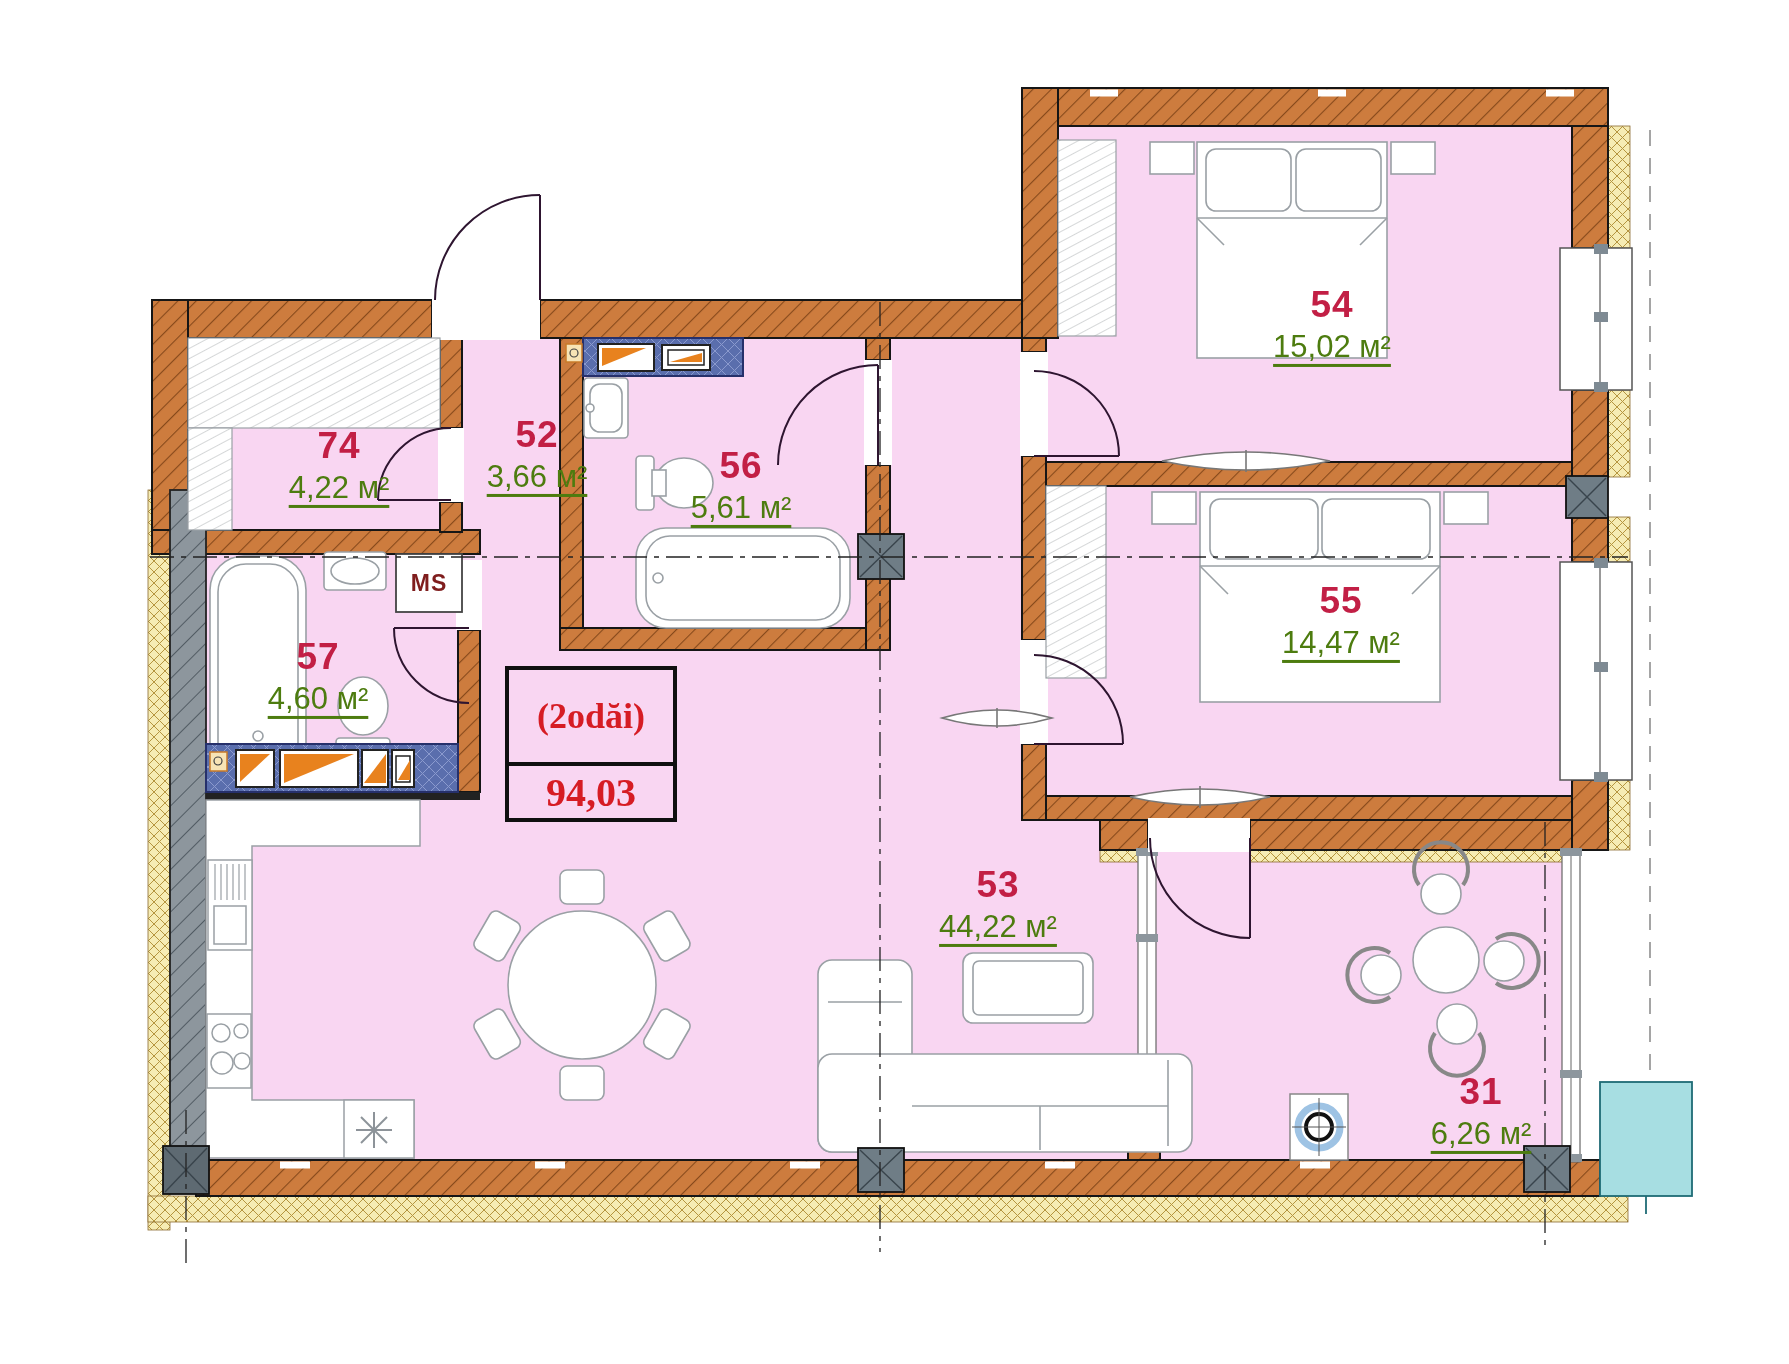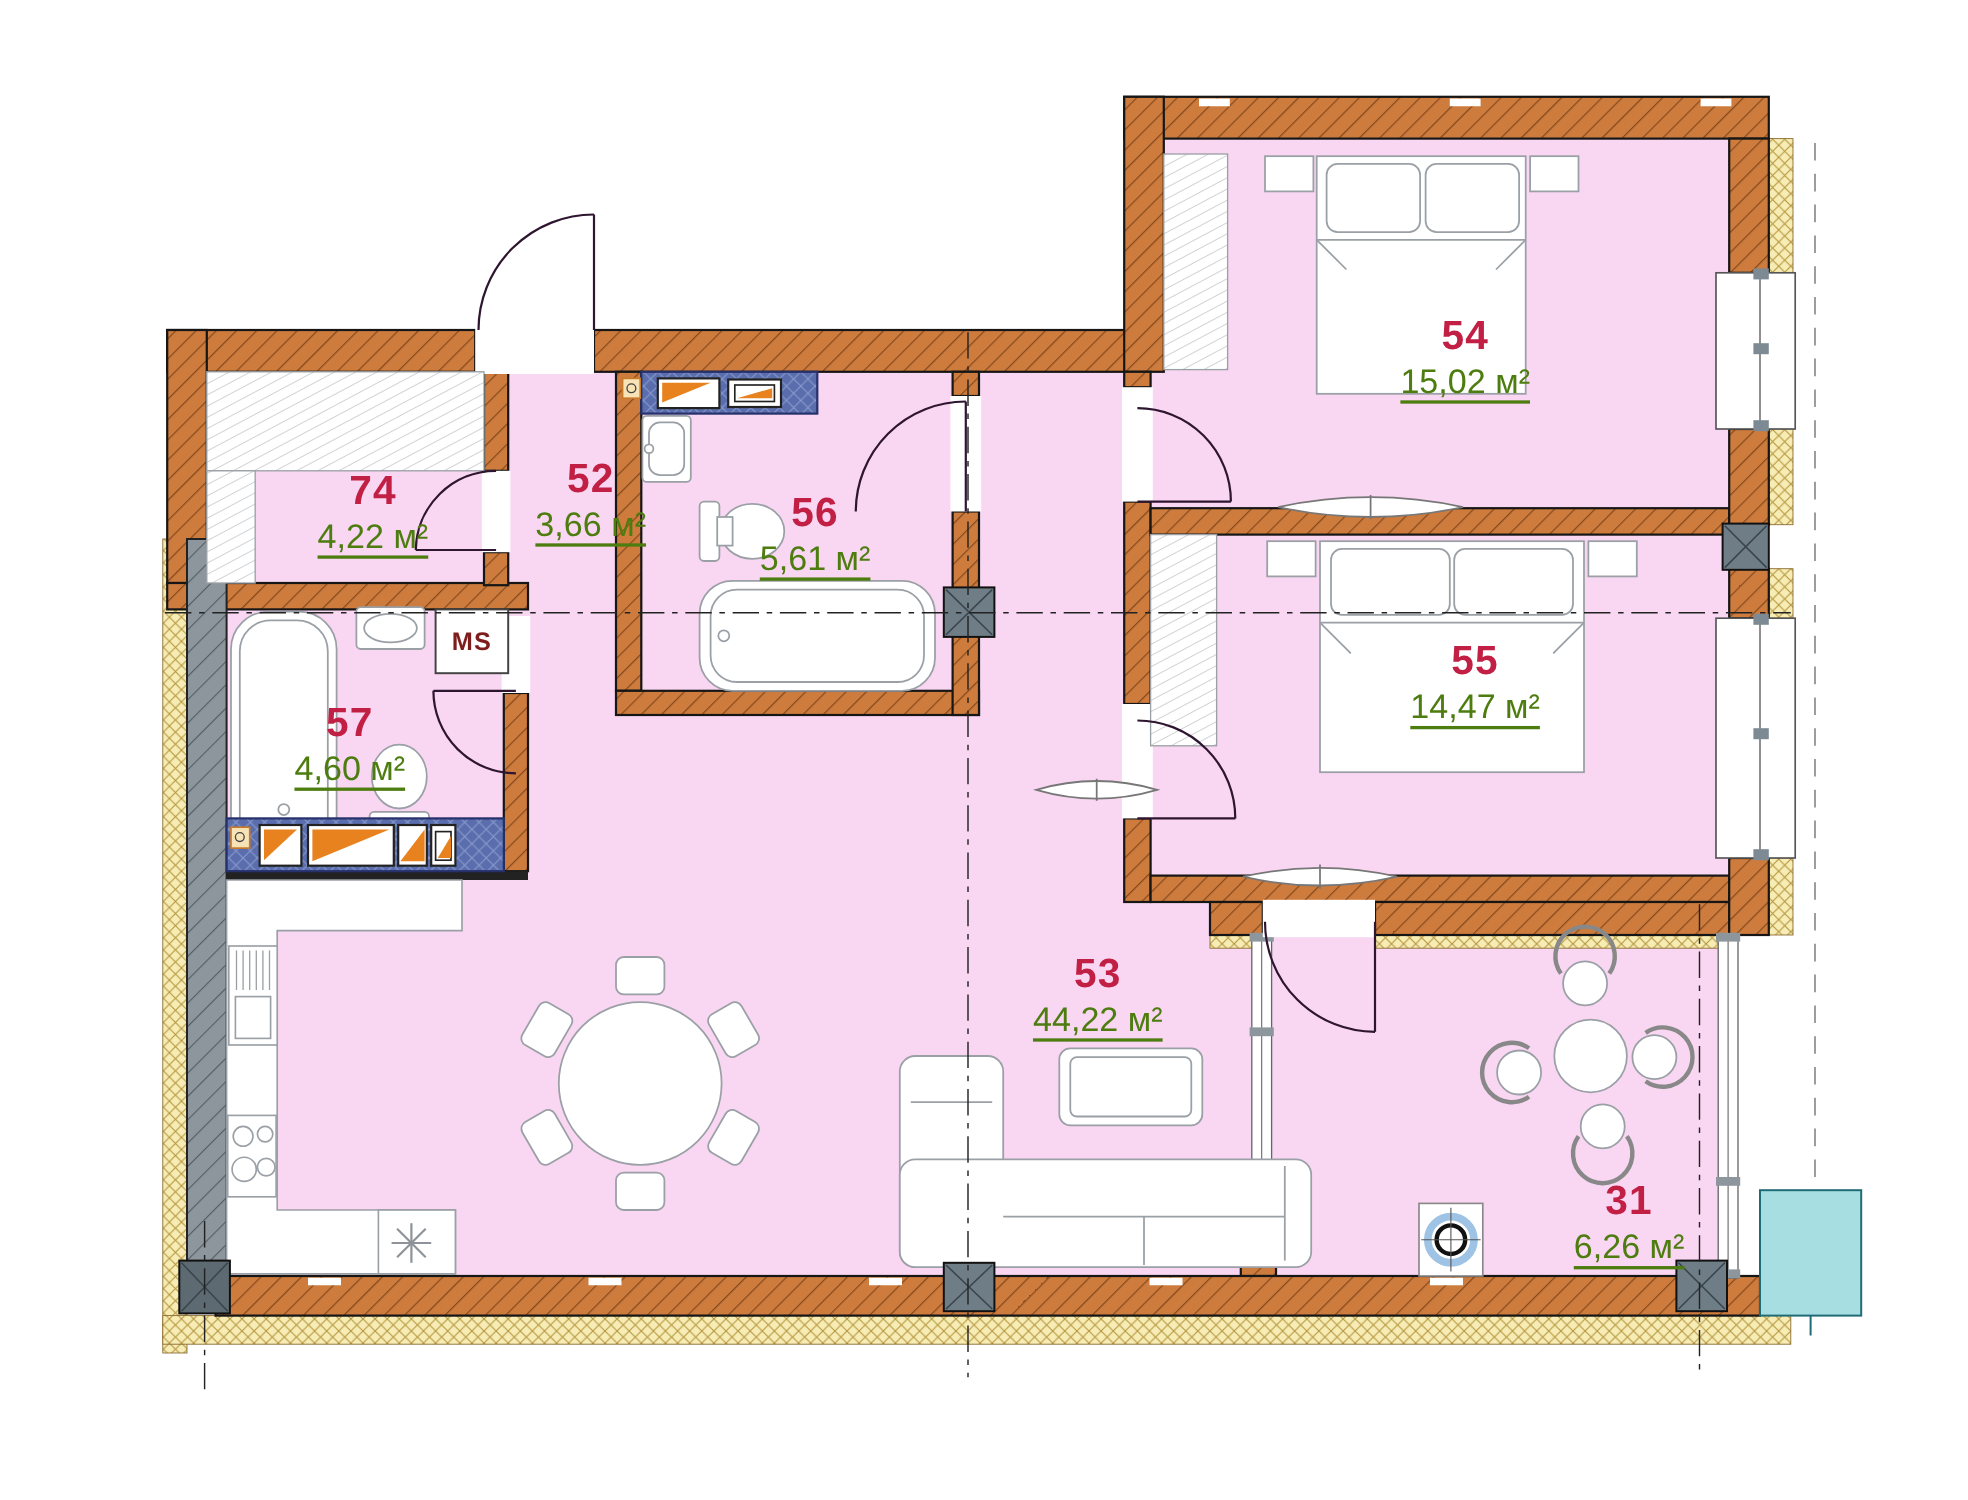--- a/index.html
+++ b/index.html
@@ -364,16 +364,20 @@
 </div>
 <div class="rlab" style="left:998px;top:905px;">
   <span class="rnum">53</span>
   <span class="rarea">44,22 м²</span>
 </div>
 <div class="rlab" style="left:1481px;top:1112px;">
   <span class="rnum">31</span>
   <span class="rarea">6,26 м²</span>
 </div>
 
+<div class="ubox">
+  <div class="r1">(2odăi)</div>
+  <div class="r2">94,03</div>
+</div>
 
 <div class="ms">MS</div>
 
 </div>
 
 </body></html>

